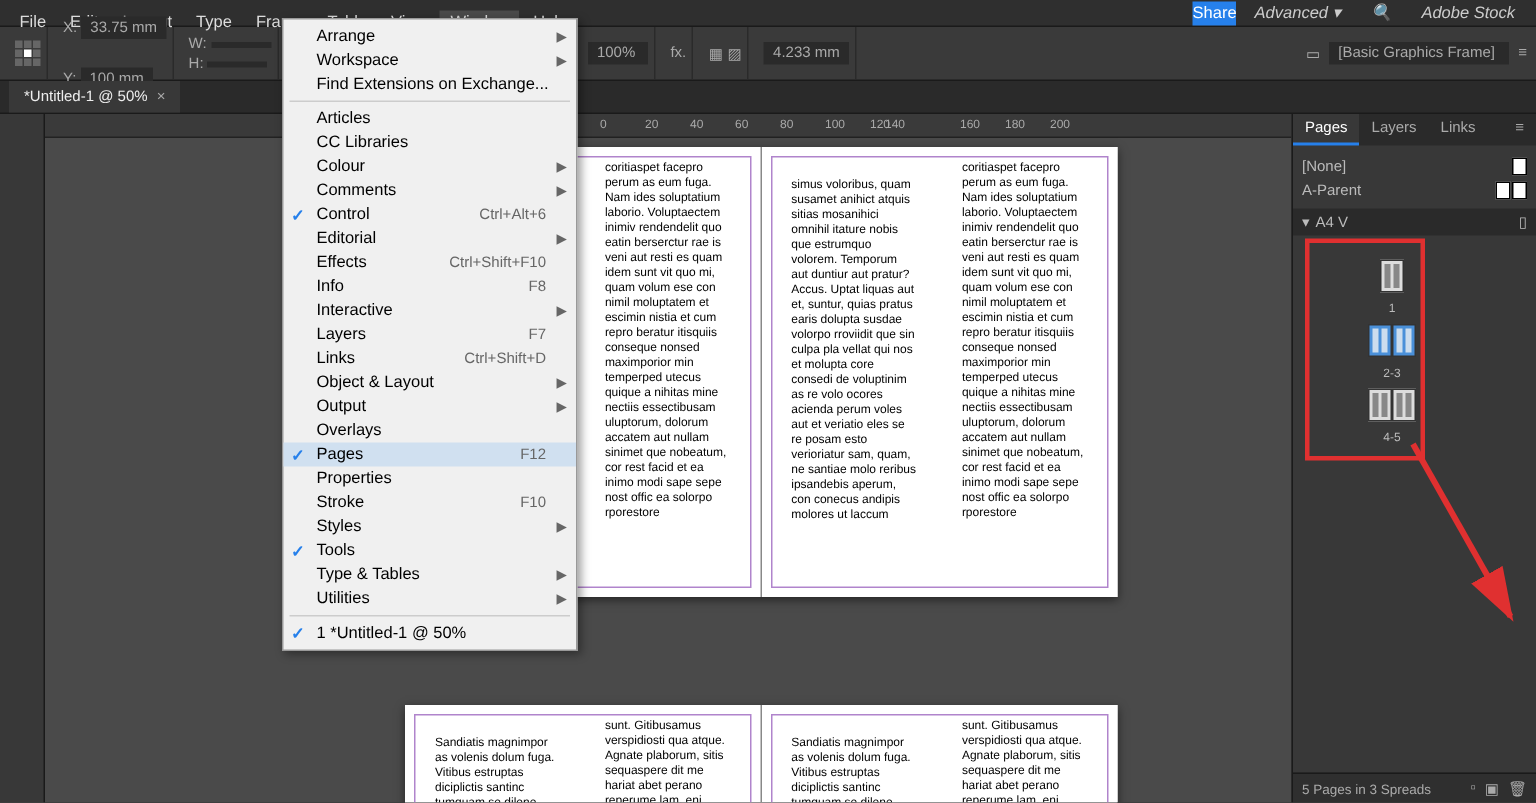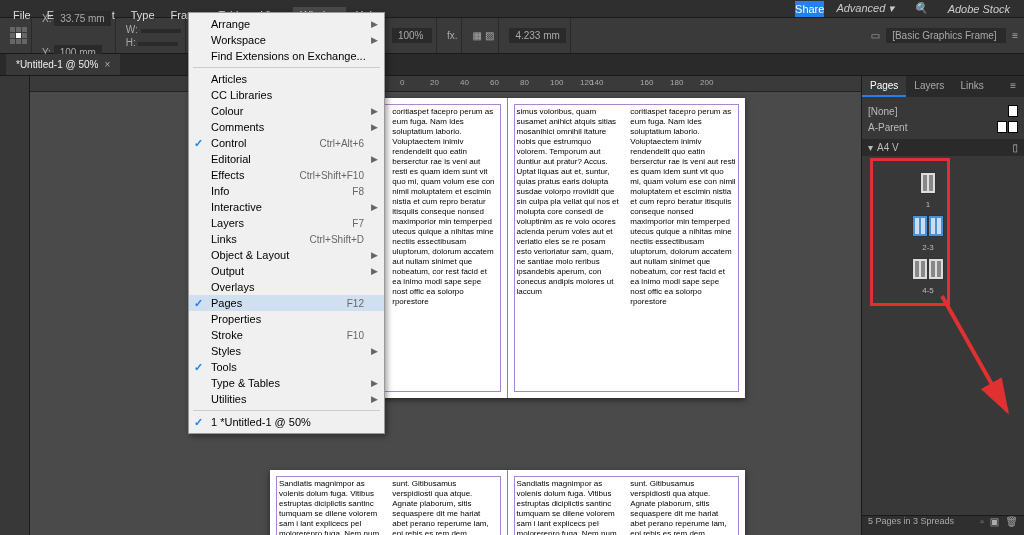--- a/index.html
+++ b/index.html
@@ -32,21 +32,21 @@
 .toolbar-left { position: absolute; top: 76px; left: 0; width: 30px; bottom: 0; background: #383838; border-right: 1px solid #1a1a1a; z-index: 2; }
 .ruler-h { position: absolute; top: 0; left: 30px; right: 0; height: 16px; background: #3a3a3a; border-bottom: 1px solid #222; overflow: hidden; color: #aaa; font-size: 8px; }
 .ruler-h span { position: absolute; top: 2px; }
 
 
 .spread { position: absolute; background: #fff; box-shadow: 0 2px 6px rgba(0,0,0,0.5); }
 .spread .page { position: absolute; top: 0; bottom: 0; background: #fff; }
 .spread .page.left { left: 0; width: 50%; border-right: 1px solid #888; }
 .spread .page.right { right: 0; width: 50%; }
 .textframe { position: absolute; border: 1px solid #b084cc; font-size: 8px; line-height: 1.25; color: #000; overflow: hidden; padding: 2px; column-count: 2; column-gap: 8px; text-align: left; }
-.textframe p { margin: 0; }
+.textframe p { margin: 11px; }
 .spread1 { top: 22px; left: 270px; width: 475px; height: 300px; }
 .spread2 { top: 394px; left: 270px; width: 475px; height: 300px; }
 
 
 .dropdown { position: absolute; top: 12px; left: 188px; width: 197px; background: #f0f0f0; border: 1px solid #999; box-shadow: 2px 2px 6px rgba(0,0,0,0.4); z-index: 100; font-size: 11px; color: #000; padding: 3px 0; }
 .dropdown .dd-item { display: flex; align-items: center; padding: 2px 8px 2px 22px; position: relative; cursor: default; min-height: 16px; }
 .dropdown .dd-item.highlight { background: #d0e0f0; }
 .dropdown .dd-item.disabled { color: #aaa; }
 .dropdown .dd-sep { height: 1px; background: #ccc; margin: 3px 4px; }
 .dropdown .check { position: absolute; left: 5px; color: #2680eb; font-weight: bold; }
@@ -64,21 +64,21 @@
 .master-thumb .th { width: 10px; height: 12px; background: #fff; border: 1px solid #000; }
 .section-row { background: #2a2a2a; padding: 3px 6px; margin: 4px -6px; font-size: 10px; display:flex; align-items:center; gap:4px; }
 .pages-area { position: relative; padding: 6px 0; }
 .redbox { position: absolute; border: 3px solid #e03030; }
 .spread-thumb { display: flex; justify-content: center; margin: 6px 0; gap: 0; }
 .spread-thumb .pg { width: 16px; height: 22px; background: #ddd; border: 1px solid #333; position: relative; }
 .spread-thumb .pg .col { position: absolute; top: 2px; bottom: 2px; width: 4px; background: #888; }
 .spread-thumb .pg.sel { background: #4a90d9; }
 .spread-thumb .pg.sel .col { background: #cde; }
 .thumb-label { text-align: center; font-size: 8px; color: #bbb; margin-top: 2px; }
-.panel-footer { position: absolute; bottom: 0; left: 0; right: 0; height: 20px; background: #2f2f2f; border-top: 1px solid #1a1a1a; display: flex; padding: 0 6px; font-size: 9px; color: #aaa; justify-content: space-between; }
+.panel-footer { position: absolute; bottom: 0; left: 0; right: 0; height: 20px; background: #2f2f2f; border-top: 1px solid #1a1a1a; display: flex; align-items: center; padding: 0 6px; font-size: 9px; color: #aaa; justify-content: space-between; }
 .footer-icons { display:flex; gap:6px; font-size:10px; }
 .red-arrow { position: absolute; pointer-events: none; z-index: 50; }
 </style>
 </head>
 <body>
 
 <div class="menubar">
   <span class="menuitem">File</span>
   <span class="menuitem">Edit</span>
   <span class="menuitem">Layout</span>

